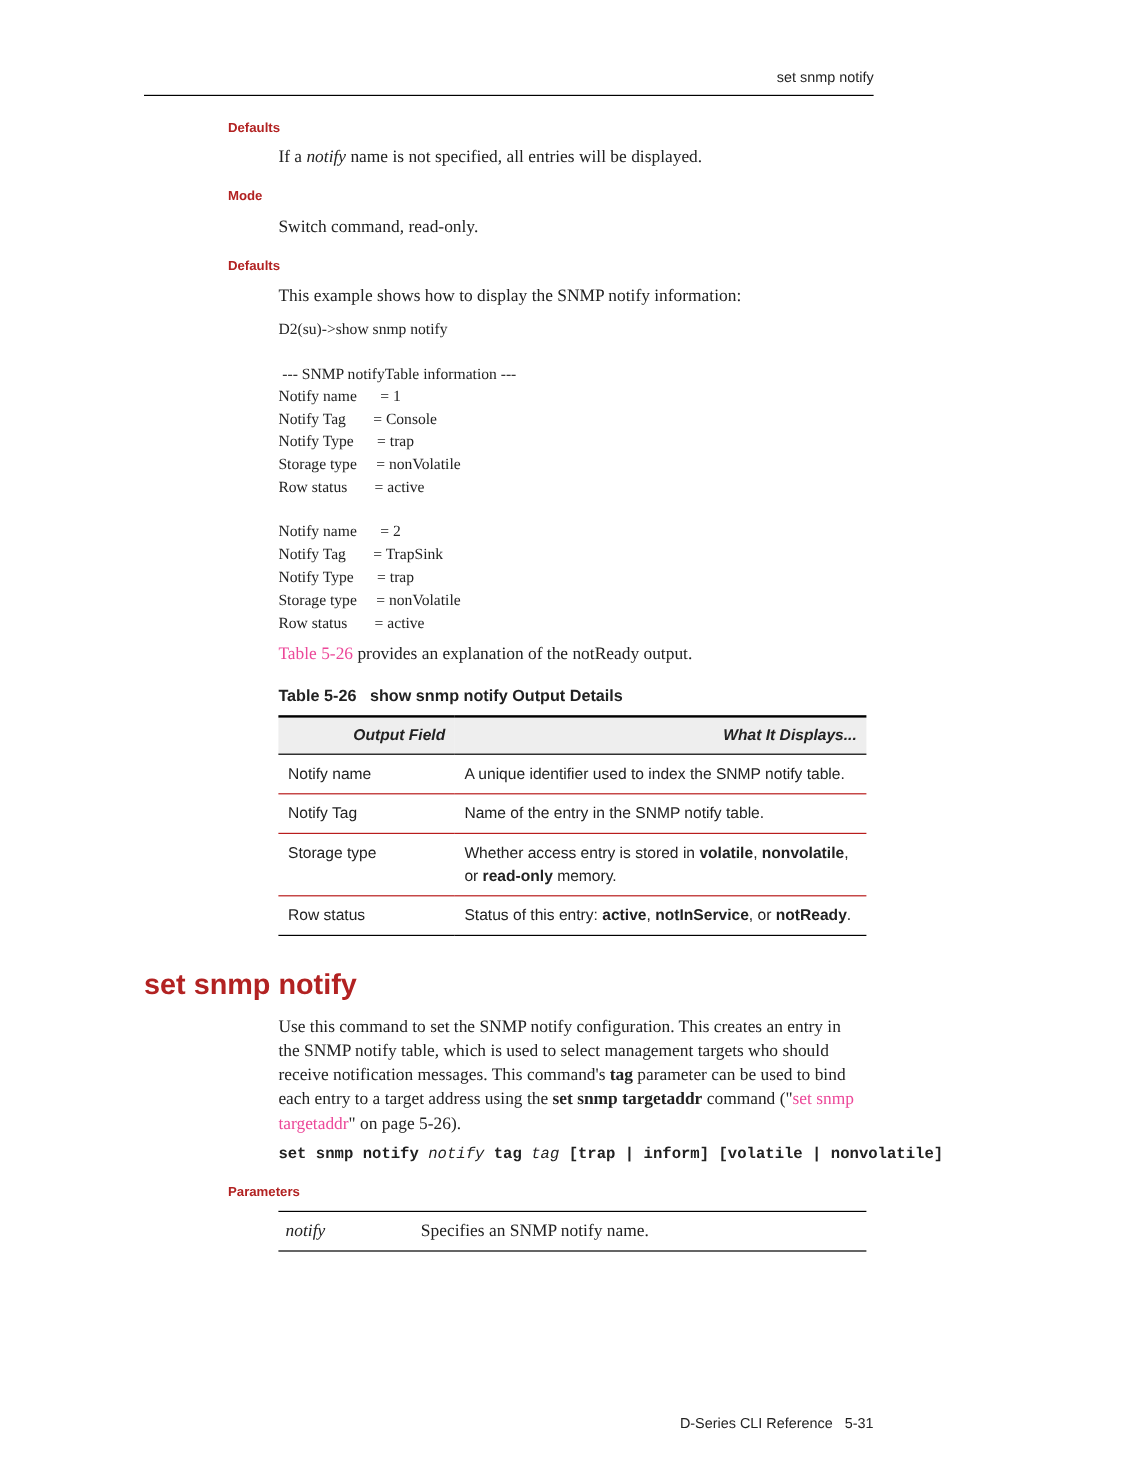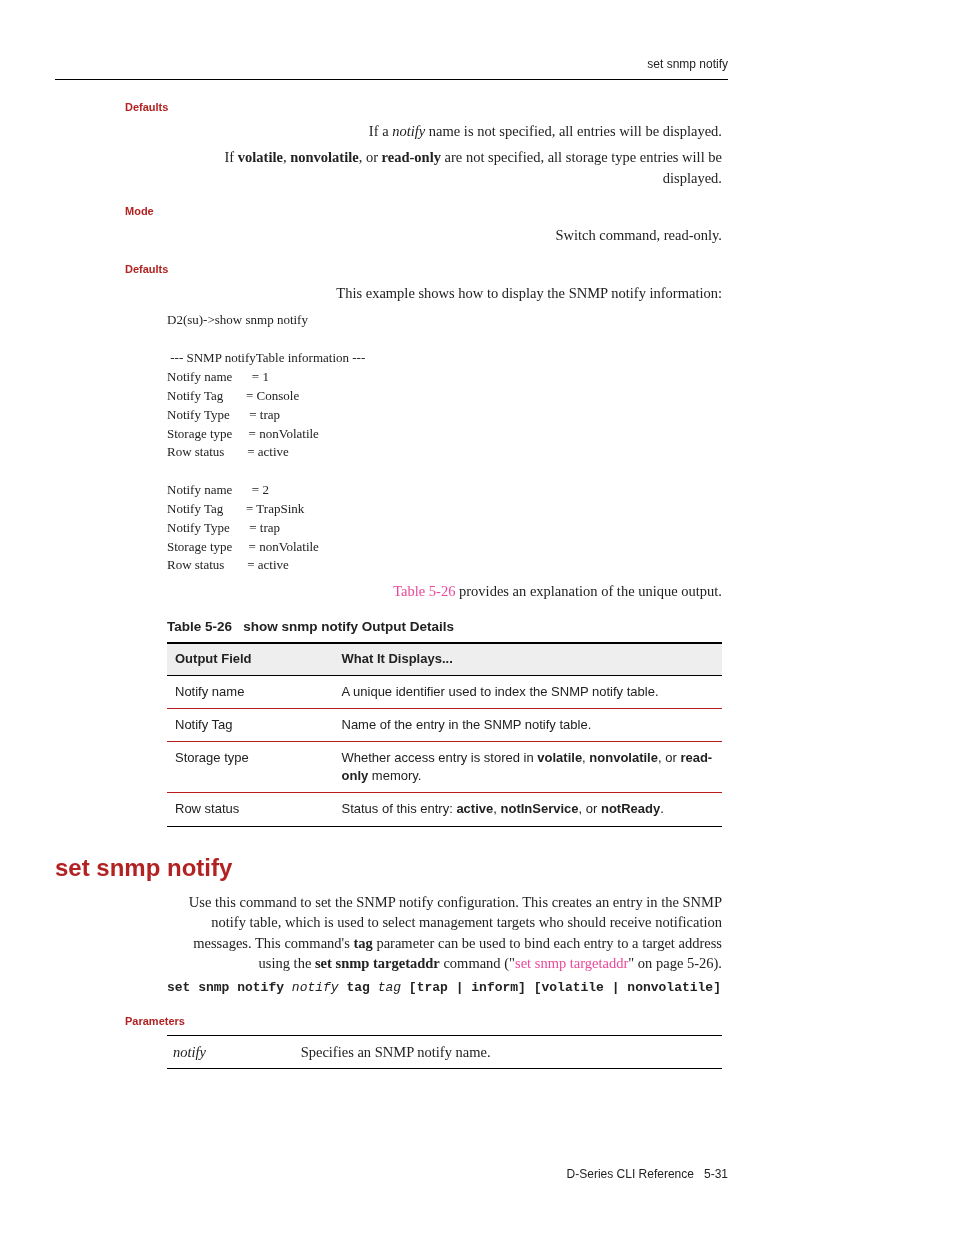--- a/index.html
+++ b/index.html
@@ -8,21 +8,21 @@
     margin: 0;
     padding: 0;
     font-size: 14.5px;
     line-height: 1.4;
     background: #fff;
   }
   .page {
     width: 810px;
     height: 1235px;
     box-sizing: border-box;
-    padding: 56px 82px 40px 55px;
+    padding: 56px 82px 40px 120px;
     position: relative;
   }
   .running-head {
     text-align: right;
     font-family: Arial, Helvetica, sans-serif;
     font-size: 12px;
     color: #222;
     margin-bottom: 6px;
   }
   .head-rule {
@@ -45,21 +45,20 @@
     font-size: 24px;
     margin: 24px 0 8px 0;
   }
   .body-indent {
     padding-left: 112px;
     padding-right: 6px;
   }
   .body-indent p {
     margin: 6px 0;
     font-family: "Palatino Linotype", Palatino, Georgia, serif;
-    text-align: right;
   }
   .body-indent .note { margin-top: 4px; }
   .italic { font-style: italic; }
   .bold { font-weight: bold; }
   pre.code {
     font-family: Liberation Serif, serif;
     font-size: 13px;
     line-height: 1.45;
     margin: 8px 0 6px 0;
     white-space: pre;
@@ -73,46 +72,47 @@
   }
   table.out {
     width: 100%;
     border-top: 2px solid #000;
     border-bottom: 1px solid #000;
     border-collapse: collapse;
     font-family: Arial, Helvetica, sans-serif;
     font-size: 13px;
   }
   table.out thead th {
-    text-align: left;
+    text-align: right;
     background: #eee;
     font-weight: bold;
     padding: 6px 8px;
     border-bottom: 1px solid #000;
+    font-style: italic;
   }
   table.out tbody td {
     padding: 7px 8px;
     border-bottom: 1px solid #b91c1c;
     vertical-align: top;
   }
   table.out tbody tr:last-child td {
     border-bottom: none;
   }
   table.params {
     width: 100%;
     border-top: 1px solid #000;
     border-bottom: 1px solid #000;
     border-collapse: collapse;
     font-family: "Palatino Linotype", Palatino, Georgia, serif;
     font-size: 14.5px;
   }
   table.params td { padding: 6px 6px; }
   .footer {
     position: absolute;
-    bottom: 52px;
+    bottom: 40px;
     right: 82px;
     font-family: Arial, Helvetica, sans-serif;
     font-size: 12px;
   }
   .syntax-line {
     font-family: "Courier New", monospace;
     font-size: 13px;
     font-weight: bold;
     white-space: pre;
     margin: 6px 0 12px 0;
@@ -124,23 +124,20 @@
 
 <div class="page">
 
   <div class="running-head">set snmp notify</div>
   <hr class="head-rule">
 
   <div class="h2">Defaults</div>
   <div class="body-indent">
     <p>
       <span>If a </span><span class="italic">notify</span><span> name is not specified, all entries will be displayed.</span>
-    </p>
-    <p>
-      <span>If </span><span class="bold">volatile</span><span>, </span><span class="bold">nonvolatile</span><span>, or </span><span class="bold">read-only</span><span> are not specified, all storage type entries will be displayed.</span>
     </p>
   </div>
 
   <div class="h2">Mode</div>
   <div class="body-indent">
     <p>Switch command, read-only.</p>
   </div>
 
   <div class="h2">Defaults</div>
   <div class="body-indent">
@@ -153,21 +150,21 @@
 Notify Type      = trap
 Storage type     = nonVolatile
 Row status       = active
 
 Notify name      = 2
 Notify Tag       = TrapSink
 Notify Type      = trap
 Storage type     = nonVolatile
 Row status       = active</pre>
     <p class="note">
-      <span class="link">Table 5‑26</span><span> provides an explanation of the unique output.</span>
+      <span class="link">Table 5‑26</span><span> provides an explanation of the notReady output.</span>
     </p>
 
     <div class="table-caption">
       <span>Table 5-26</span>&nbsp;&nbsp;&nbsp;<span>show snmp notify Output Details</span>
     </div>
     <table class="out">
       <colgroup>
           <col style="width:30%">
           <col>
         </colgroup>

